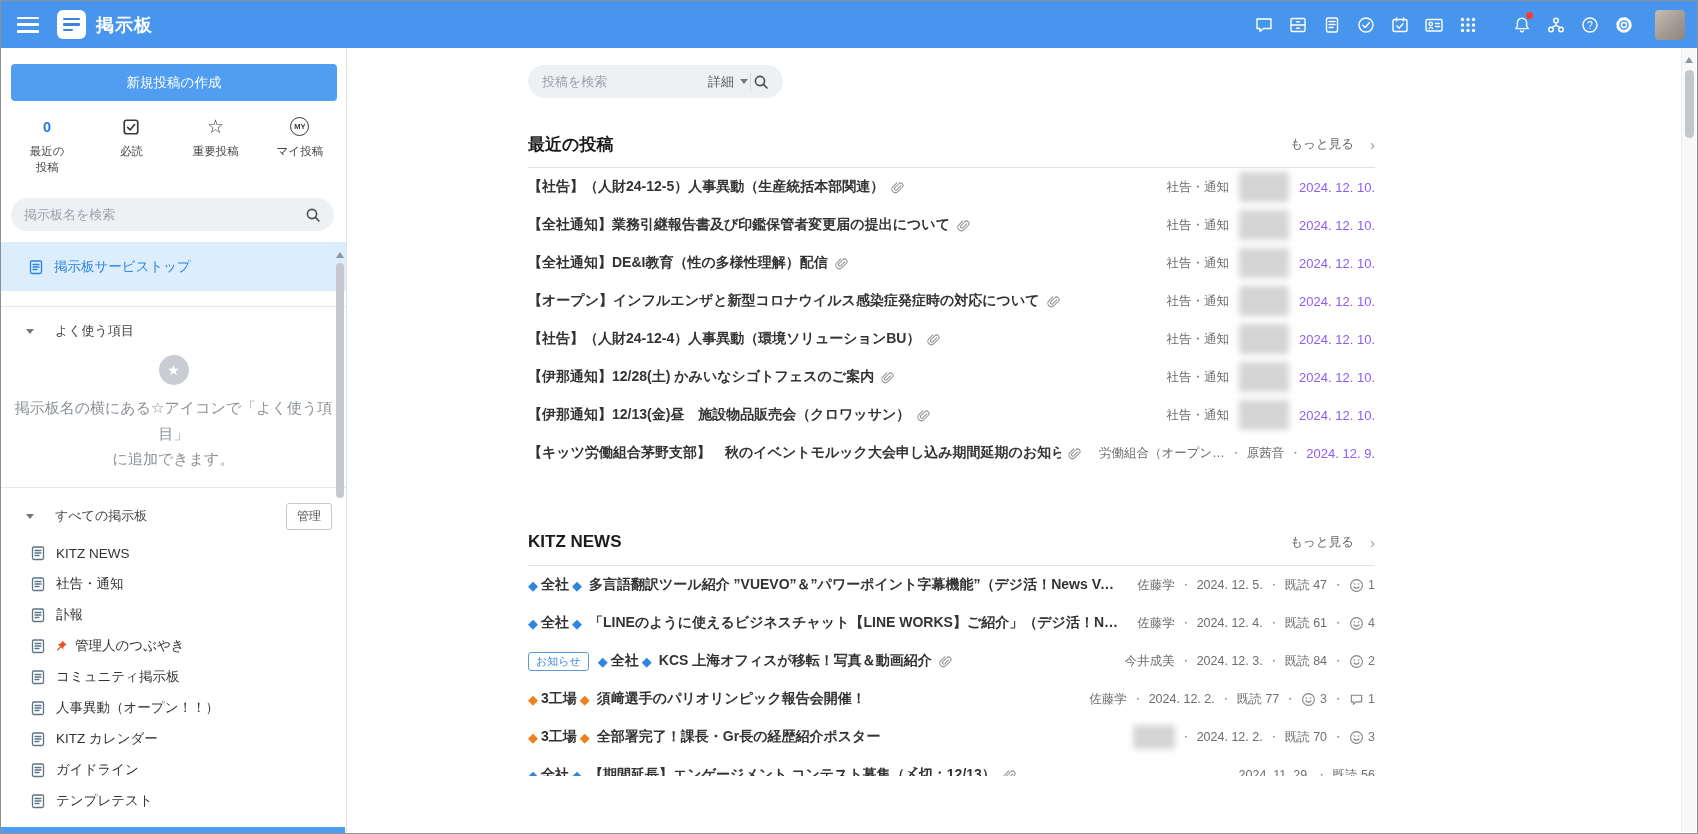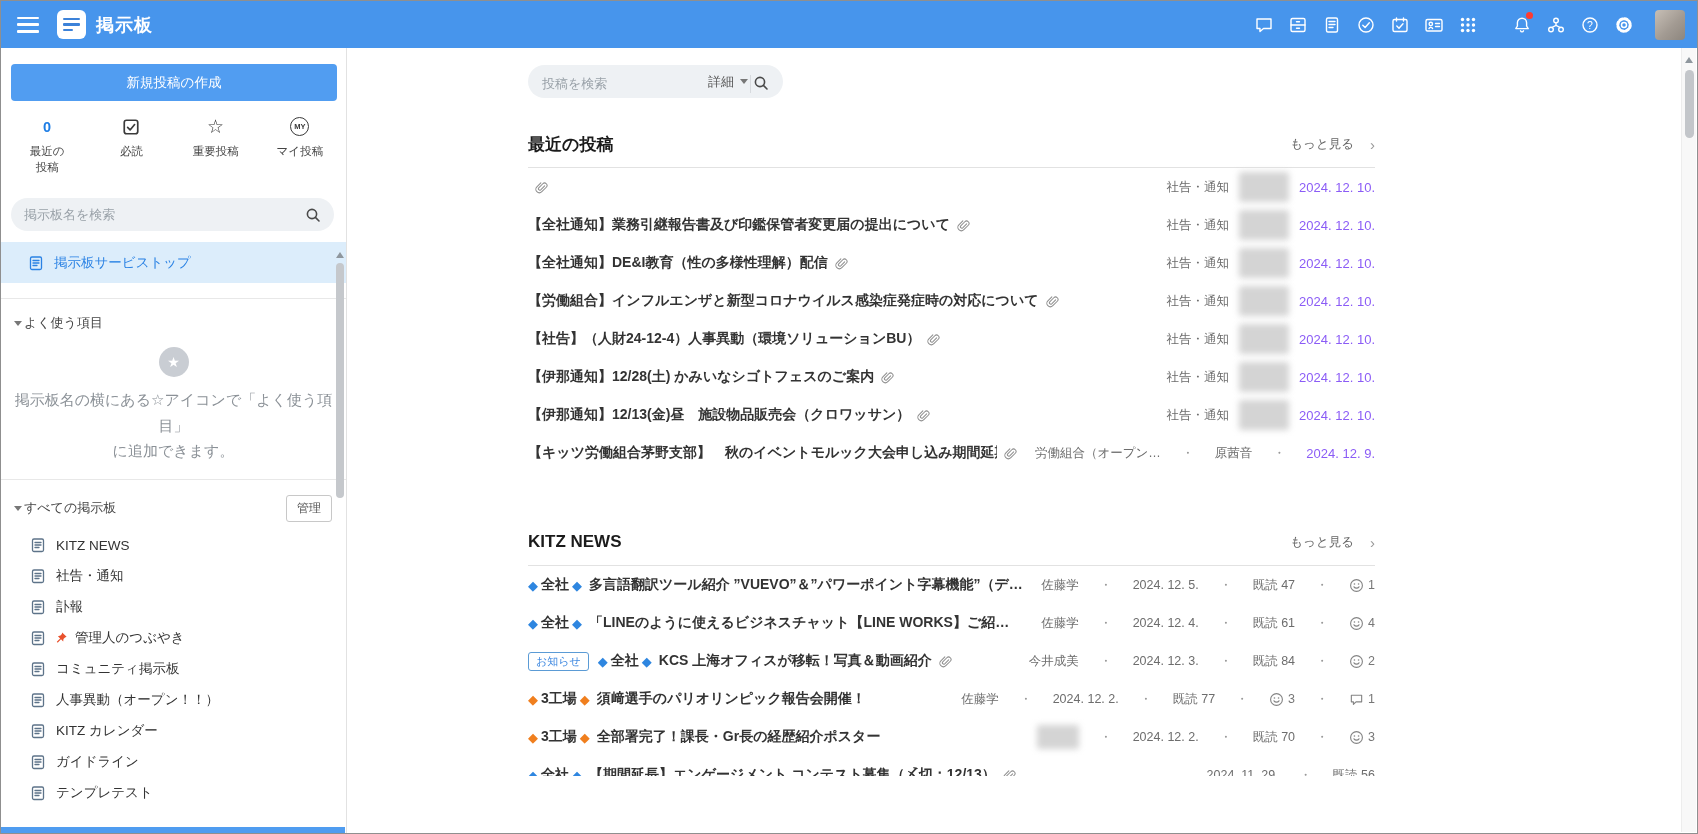--- a/index.html
+++ b/index.html
@@ -30,55 +30,55 @@
 .qcount{color:#1d7de5;font-weight:bold;font-size:14.5px}
 .qlabel{font-size:11.5px;color:#444;text-align:center;line-height:1.4}
 .qlabel.narrow{width:42px}
 .cb{width:18px;height:18px;stroke:#3a3a3a;fill:none;stroke-width:1.5;stroke-linecap:round;stroke-linejoin:round}
 .star-glyph{font-size:19px;color:#333;line-height:1}
 .myb{width:19px;height:19px;border:1.5px solid #3a3a3a;border-radius:50%;display:flex;align-items:center;justify-content:center;font-size:7.5px;font-weight:bold;color:#3a3a3a}
 .bsearch{margin:23px 12px 0 10px;height:33px;background:#eef1f4;border-radius:17px;display:flex;align-items:center;padding:0 13px;cursor:text}
 .ph{color:#99a1a8;font-size:13px}
 .mag{width:16px;height:16px;stroke:#4a4a4a;fill:none;stroke-width:1.6;stroke-linecap:round}
 .bsearch .mag{margin-left:auto}
-.svc-top{height:41px;background:#dcedfb;display:flex;align-items:center;gap:10px;padding-left:27px;margin-top:11px;color:#2a82e4;font-size:13.5px;cursor:pointer}
+.svc-top{height:49px;background:#dcedfb;display:flex;align-items:center;gap:10px;padding-left:27px;margin-top:11px;color:#2a82e4;font-size:13.5px;cursor:pointer}
 .doc{width:16px;height:16px;stroke:#5d7389;fill:none;stroke-width:1.3;stroke-linecap:round;flex-shrink:0}
 .doc.blue{stroke:#2a82e4}
 .hdiv{height:1px;background:#e8e8e8;margin-top:15px}
-.sec{display:flex;align-items:center;gap:2px;padding:15px 14px 0 13px;font-size:13px;color:#444;cursor:pointer}
+.sec{display:flex;align-items:center;gap:21px;padding:15px 14px 0 25px;font-size:13px;color:#444;cursor:pointer}
 .cdown{width:0;height:0;border:4px solid transparent;border-top:5px solid #777;margin-top:4px;flex-shrink:0}
 .manage{margin-left:auto;background:#fff;border:1px solid #c8c8c8;border-radius:3px;font-size:12px;color:#555;padding:4px 10px;cursor:pointer;font-family:inherit}
 .fav-circle{width:30px;height:30px;border-radius:50%;background:#c9cdd3;color:#fff;display:flex;align-items:center;justify-content:center;font-size:14px;margin:15px auto 10px}
 .fav-hint{text-align:center;font-size:15px;color:#8b9197;line-height:1.7}
 .blist{list-style:none;padding:8px 0 0}
 .blist li{height:31px;display:flex;align-items:center;gap:10px;padding-left:29px;font-size:13.5px;color:#333;cursor:pointer;white-space:nowrap}
 .pin{width:14px;height:14px;margin:0 -3px 0 -2px;flex-shrink:0}
 .sstrip{position:absolute;left:0;right:1px;bottom:0;height:6px;background:#4f9cf0}
 .sscroll{position:absolute;top:200px;right:1px;width:10px;display:flex;flex-direction:column;align-items:center;gap:5px}
 .up-arrow{width:0;height:0;border:4px solid transparent;border-bottom:6px solid #8f979e}
 .sthumb{width:8px;height:235px;background:#c5c8cc;border-radius:4px}
 
 .main{flex:1;position:relative;padding:17px 0 0 181px;overflow:hidden}
 .content{width:847px}
-.psearch{width:255px;height:33px;background:#eef1f4;border-radius:17px;display:flex;padding:10px 14px;gap:2px;cursor:text}
+.psearch{width:255px;height:33px;background:#eef1f4;border-radius:17px;display:flex;align-items:center;padding:0 14px;gap:2px;cursor:text}
 .detail{margin-left:auto;display:flex;align-items:center;color:#555;font-size:13px;cursor:pointer;flex-shrink:0}
 .vsep{width:1px;height:18px;background:#d7dade}
 .lsec.recent{margin-top:34px}
 .lsec.kitz{margin-top:58px}
 .sec-head{display:flex;align-items:center;height:24px}
 .sec-head h2{font-size:17px;color:#1b1b1b;font-weight:bold}
 .more{margin-left:auto;display:flex;align-items:center;gap:16px;color:#666;font-size:12.5px;cursor:pointer}
 .chev{color:#999;font-size:15px;line-height:1}
 .sdiv{height:1px;background:#e2e2e2;margin-top:11px}
 .row{height:38px;display:flex;align-items:center;min-width:0}
 .rtitle{font-weight:bold;font-size:14px;color:#333;white-space:nowrap;overflow:hidden;text-overflow:ellipsis;cursor:pointer;display:flex;align-items:center;min-width:0}
 .clip{margin-left:7px;flex-shrink:0;display:flex}
 .clip svg{width:13px;height:13px;stroke:#8e8e8e;fill:none;stroke-width:1.25;stroke-linecap:round;stroke-linejoin:round}
 .meta{margin-left:auto;padding-left:18px;display:flex;align-items:center;flex-shrink:0;gap:10px}
-.meta.tight{gap:21px}
+.meta.tight{gap:5px}
 .cat{color:#6d6d6d;font-size:12.5px;white-space:nowrap}
 .pdate{color:#8b5cf6;font-size:13px;white-space:nowrap}
 .dot{color:#999;font-size:12px}
 .blur-chip{width:50px;height:30px;background:#d4d4d4;border-radius:2px;filter:blur(3px)}
 .blur-chip.sm{width:42px;height:24px}
 .rows-clip{height:210px;overflow:hidden}
 .badge{flex-shrink:0;border:1px solid #5b9bd5;color:#3c87e0;font-size:11px;padding:3px 7px;border-radius:3px;margin-right:9px;line-height:1;white-space:nowrap}
 .dia{font-style:normal;margin:0 3px;font-size:13px;flex-shrink:0}
 .dia.first{margin-left:0}
 .dia.b{color:#2e86e0}
@@ -354,20 +354,21 @@
           <div class="sec-head">
             <h2>最近の投稿</h2>
             <a class="more">
                 <span>もっと見る</span>
                 <span class="chev">›</span>
               </a>
           </div>
           <div class="sdiv"></div>
           <div class="rows">
             <div class="row">
+              <span class="rtitle">【社告】（人財24-12-5）人事異動（生産統括本部関連）</span>
               <span class="clip">
                   <svg viewBox="0 0 16 16">
                     <path d="M11.9 5.9 7 10.8a1.7 1.7 0 0 1-2.4-2.4l5-5a3 3 0 0 1 4.3 4.3l-5.5 5.5a4.3 4.3 0 0 1-6.1-6.1L7.2 2.2"></path>
                   </svg>
                 </span>
               <span class="meta">
                   <span class="cat">社告・通知</span>
                   <span class="blur-chip"></span>
                   <span class="pdate">2024. 12. 10.</span>
                 </span>
@@ -392,21 +393,21 @@
                     <path d="M11.9 5.9 7 10.8a1.7 1.7 0 0 1-2.4-2.4l5-5a3 3 0 0 1 4.3 4.3l-5.5 5.5a4.3 4.3 0 0 1-6.1-6.1L7.2 2.2"></path>
                   </svg>
                 </span>
               <span class="meta">
                   <span class="cat">社告・通知</span>
                   <span class="blur-chip"></span>
                   <span class="pdate">2024. 12. 10.</span>
                 </span>
             </div>
             <div class="row">
-              <span class="rtitle">【労働組合】インフルエンザと新型コロナウイルス感染症発症時の対応について</span>
+              <span class="rtitle">【オープン】インフルエンザと新型コロナウイルス感染症発症時の対応について</span>
               <span class="clip">
                   <svg viewBox="0 0 16 16">
                     <path d="M11.9 5.9 7 10.8a1.7 1.7 0 0 1-2.4-2.4l5-5a3 3 0 0 1 4.3 4.3l-5.5 5.5a4.3 4.3 0 0 1-6.1-6.1L7.2 2.2"></path>
                   </svg>
                 </span>
               <span class="meta">
                   <span class="cat">社告・通知</span>
                   <span class="blur-chip"></span>
                   <span class="pdate">2024. 12. 10.</span>
                 </span>

